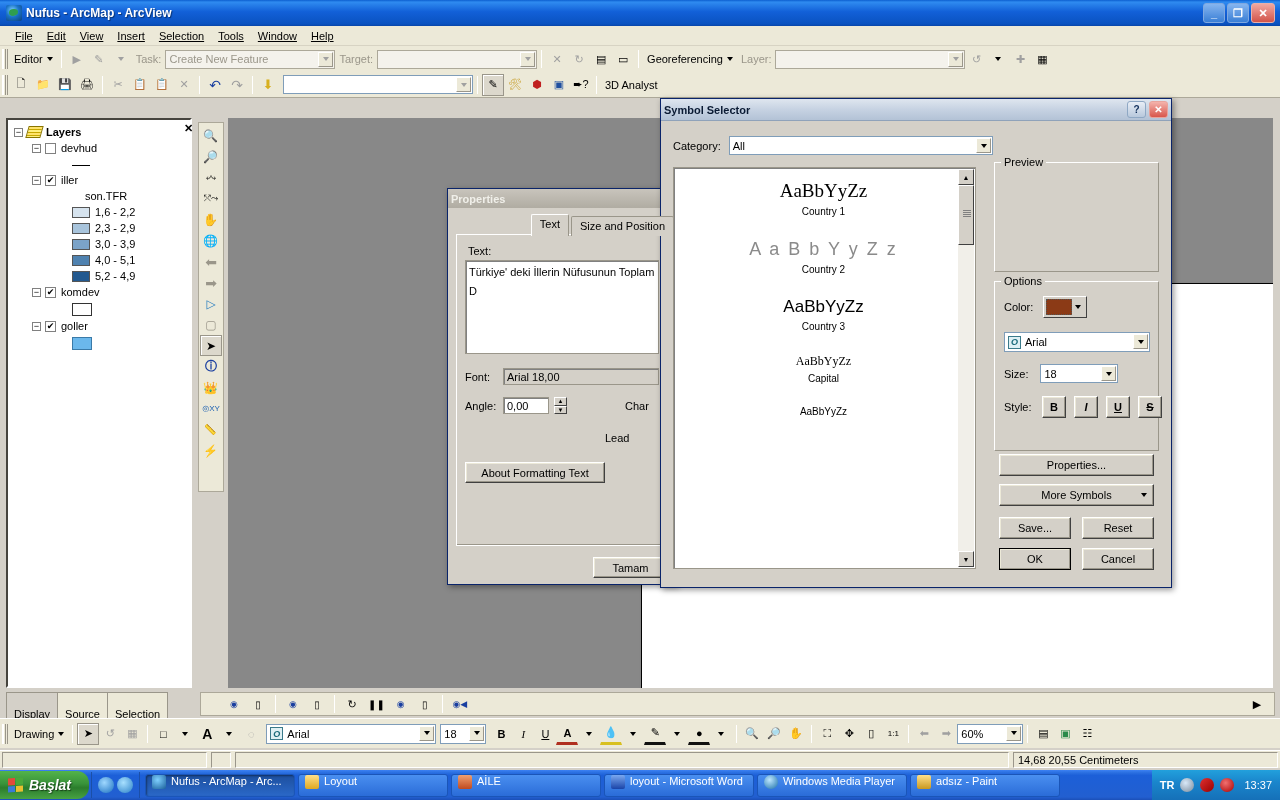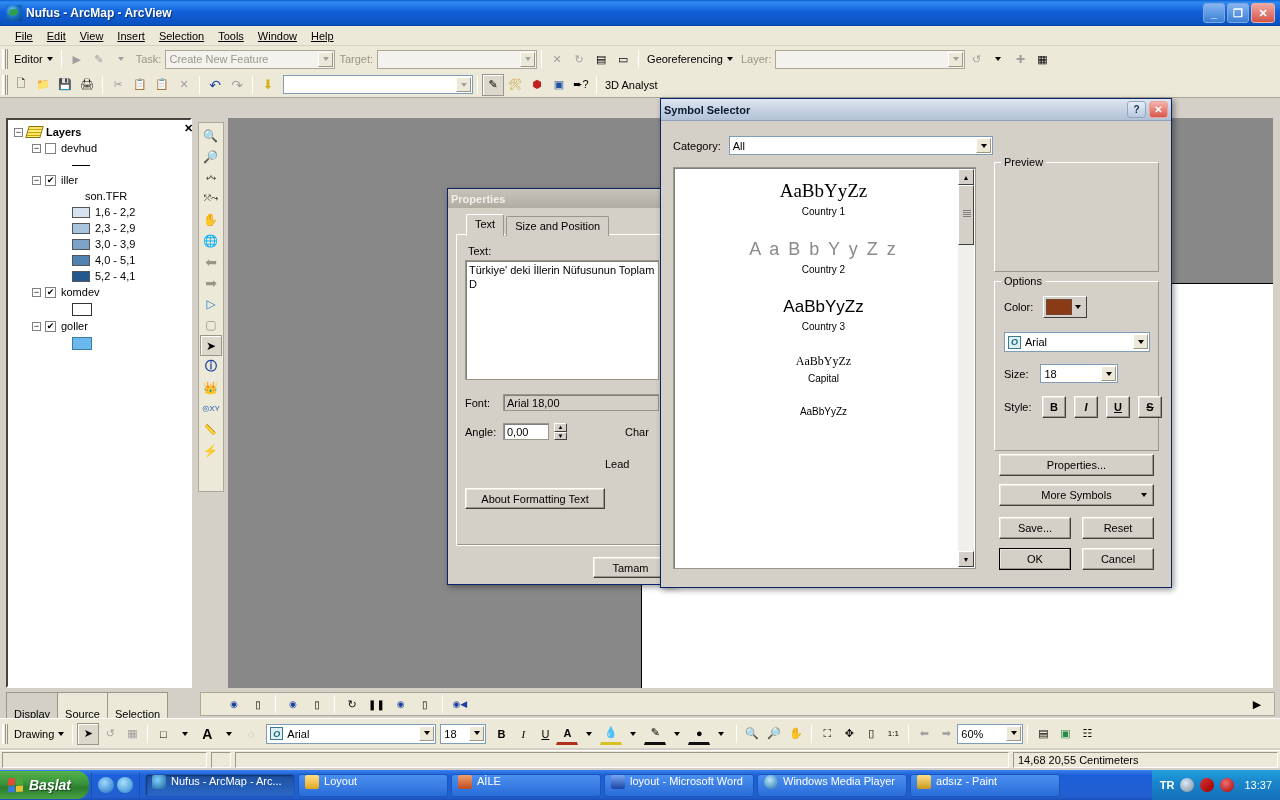--- a/index.html
+++ b/index.html
@@ -139,21 +139,21 @@
   
   .dlg { position:absolute; background:#d4d0c8; border:1px solid #0a246a;
          box-shadow:2px 2px 6px rgba(0,0,0,.4); }
   .dlg-tb { height:19px; display:flex; align-items:center; padding:0 3px;
             background:linear-gradient(to bottom,#a9b4c4,#8e9aae); }
   .dlg-tb .t { font-weight:bold; font-size:11px; color:#e8e8e8; }
   #propdlg { left:447px; top:188px; width:230px; height:397px; }
   #propdlg .dlg-tb { background:linear-gradient(to bottom,#c8c4bc,#b0aca2); }
   #propdlg .dlg-tb .t { color:#f0efe9; }
 
-  .tabstrip { display:flex; font-size:11px; margin:8px 0 0 18px; position:relative; z-index:2; }
+  .tabstrip { display:flex; font-size:11px; margin:8px 0 0 10px; position:relative; z-index:2;justify-content:flex-end; }
   .tab { padding:3px 8px 4px 8px; border:1px solid #9a968a; border-bottom:none; background:#d4d0c8;
          margin-right:2px; border-radius:2px 2px 0 0; }
   .tab.active { background:#d4d0c8; border-color:#fff #9a968a #d4d0c8 #fff; padding-bottom:5px; margin-top:-2px; }
   .tabbody { position:absolute; left:8px; top:45px; right:8px; bottom:38px;
              border:1px solid #fff; border-top-color:#fff; background:#d4d0c8;
              box-shadow:inset -1px -1px 0 #9a968a; padding:8px; }
   .field {
     background:#fff; border:1px solid #9a968a; box-shadow:inset 1px 1px 0 #808080;
     font-size:11px; padding:2px 3px; overflow:hidden; white-space:nowrap;
   }
@@ -392,21 +392,21 @@
       <div class="toc-row" style="padding-left:62px">
         <span class="swatch" style="background:#7ba3c8"></span>
         <span>3,0 - 3,9</span>
       </div>
       <div class="toc-row" style="padding-left:62px">
         <span class="swatch" style="background:#4f82b0"></span>
         <span>4,0 - 5,1</span>
       </div>
       <div class="toc-row" style="padding-left:62px">
         <span class="swatch" style="background:#23598f"></span>
-        <span>5,2 - 4,1</span>
+        <span>5,2 - 4,9</span>
       </div>
 
       <div class="toc-row" style="padding-left:22px">
         <span class="exp">−</span>
         <span class="chk on"></span>
         <span>komdev</span>
       </div>
       <div class="toc-row" style="padding-left:62px;height:18px">
         <span style="width:20px;height:13px;background:#fff;border:1px solid #333;display:inline-block"></span>
       </div>
@@ -540,21 +540,21 @@
       <span class="t">Properties</span>
     </div>
 
     <div class="tabstrip">
       <div class="tab active">Text</div>
       <div class="tab">Size and Position</div>
     </div>
 
     <div class="tabbody">
       <div style="font-size:11px;margin:2px 0 3px 3px">Text:</div>
-      <div class="field" style="height:120px;white-space:normal;line-height:14px">Türkiye' deki İllerin Nüfusunun Toplam D</div>
+      <div class="field" style="height:94px;white-space:normal;line-height:19px">Türkiye' deki İllerin Nüfusunun Toplam D</div>
 
       <div style="display:flex;align-items:center;margin-top:14px;gap:6px">
         <span style="font-size:11px;width:32px">Font:</span>
         <span class="field gray" style="flex:1;height:17px">Arial 18,00</span>
       </div>
 
       <div style="display:flex;align-items:center;margin-top:12px;gap:6px">
         <span style="font-size:11px;width:32px">Angle:</span>
         <span class="field" style="width:46px;height:17px">0,00</span>
         <span class="spin">

